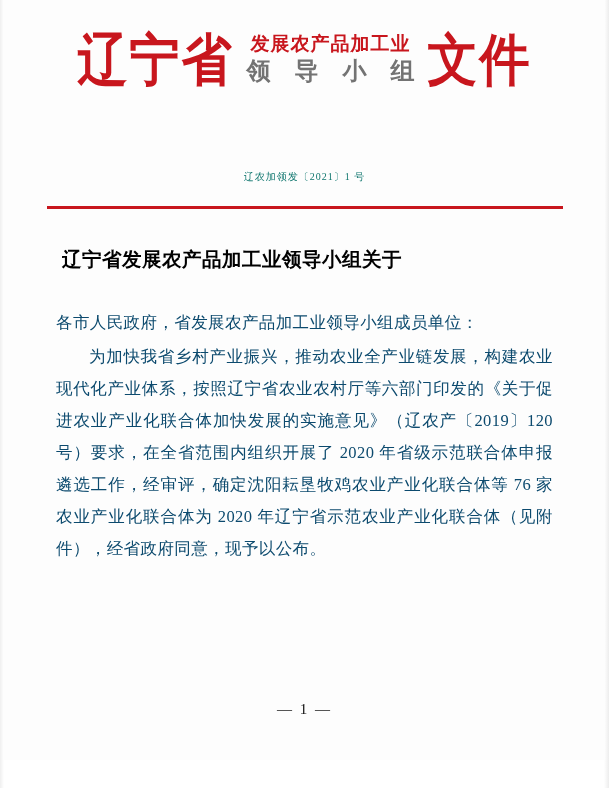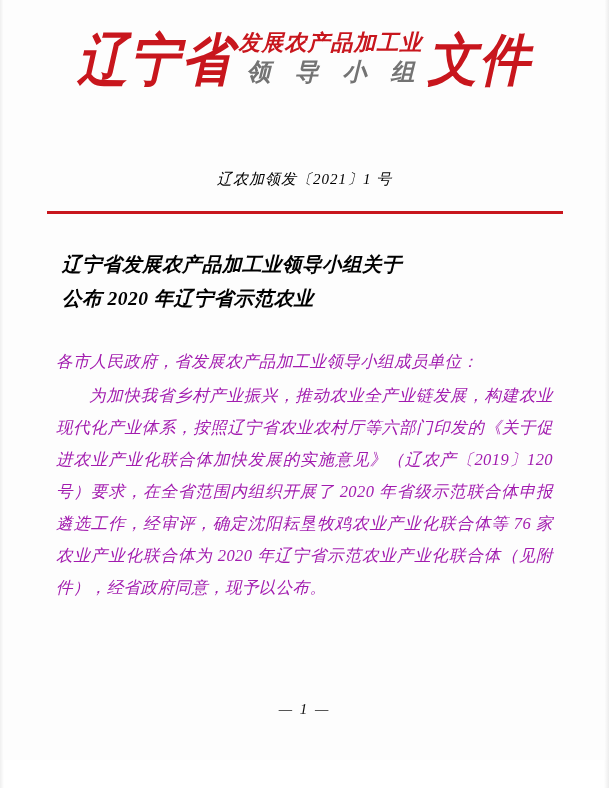--- a/index.html
+++ b/index.html
@@ -14,21 +14,20 @@
     color: #1a1a1a;
     position: relative;
     overflow: hidden;
   }
   .page {
     width: 609px;
     height: 760px;
     position: relative;
     background: #fdfdfd;
     box-sizing: border-box;
-    font-style: italic;
   }
 
   
   .masthead {
     padding-top: 30px;
     text-align: center;
     position: relative;
     height: 96px;
   }
   .masthead-inner {
@@ -50,40 +49,40 @@
   .mh-stack {
     display: inline-block;
     vertical-align: middle;
     text-align: center;
     line-height: 1;
     margin: 0 4px;
     transform: translateY(-2px);
   }
   .mh-stack .l1 {
     color: #c8161d;
-    font-size: 22px;
+    font-size: 19px;
     font-weight: bold;
     letter-spacing: 1px;
     display: block;
     margin-bottom: 6px;
   }
   .mh-stack .l2 {
     color: #737373;
     font-size: 24px;
     font-weight: bold;
     letter-spacing: 9px;
     display: block;
     padding-left: 9px;
   }
 
   
   .docnum {
     text-align: center;
-    font-size: 15px;
-    color: #000000;
+    font-size: 10px;
+    color: #0f766e;
     margin-top: 44px;
     letter-spacing: 1px;
   }
 
   
   .red-rule {
     width: 516px;
     height: 2.5px;
     background: #c8161d;
     margin: 22px auto 0 auto;
@@ -101,21 +100,21 @@
   }
   .title .ln { display: block; }
 
   
   .body {
     margin: 30px 56px 0 56px;
     font-size: 16.5px;
     line-height: 32px;
     letter-spacing: 0.4px;
     text-align: justify;
-    color: #a21caf;
+    color: #0c4a6e;
   }
   .body p { margin: 0 0 2px 0; }
   .indent { text-indent: 2em; }
 
   
   .pagenum {
     position: absolute;
     bottom: 42px;
     left: 0;
     right: 0;
@@ -152,21 +151,20 @@
       <span class="mh-big">辽宁省</span><span class="mh-stack"><span class="l1">发展农产品加工业</span><span class="l2">领 导 小 组</span></span><span class="mh-big">文件</span>
     </div>
   </div>
 
   <div class="docnum">辽农加领发〔2021〕1 号</div>
 
   <div class="red-rule"></div>
 
   <div class="title">
     <span class="ln">辽宁省发展农产品加工业领导小组关于</span>
-    <span class="ln">公布 2020 年辽宁省示范农业</span>
   </div>
 
   <div class="body">
     <p>各市人民政府，省发展农产品加工业领导小组成员单位：</p>
     <p class="indent">为加快我省乡村产业振兴，推动农业全产业链发展，构建农业现代化产业体系，按照辽宁省农业农村厅等六部门印发的《关于促进农业产业化联合体加快发展的实施意见》（辽农产〔2019〕120 号）要求，在全省范围内组织开展了 2020 年省级示范联合体申报遴选工作，经审评，确定沈阳耘垦牧鸡农业产业化联合体等 76 家农业产业化联合体为 2020 年辽宁省示范农业产业化联合体（见附件），经省政府同意，现予以公布。</p>
   </div>
 
   <div class="pagenum">— 1 —</div>
 
 </div>

